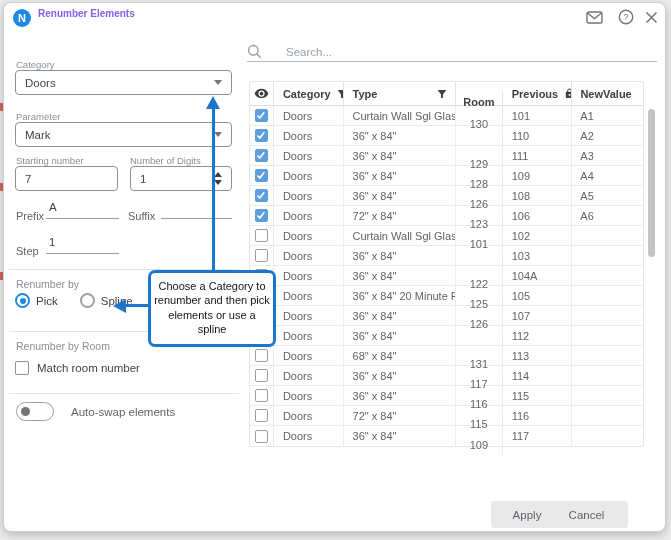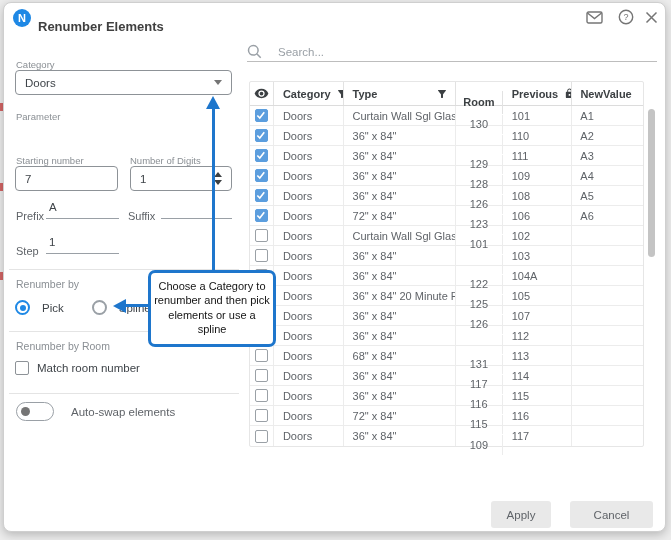--- a/index.html
+++ b/index.html
@@ -18,21 +18,21 @@
     box-shadow:0 3px 10px rgba(0,0,0,.22);
   }
   .abs { position:absolute; }
 
   
   .logo {
     left:9px; top:6px; width:18px; height:18px; border-radius:50%;
     background:#1e88e5; color:#fff; font-size:11px; font-weight:bold;
     display:flex; align-items:center; justify-content:center;
   }
-  .title { left:34px; top:16px; font-size:13px; font-weight:600; color:#404040; }
+  .title { left:34px; top:5px; font-size:10px; font-weight:600; color:#8b5cf6; }
   .tb-icon { top:5px; width:18px; height:18px; color:#757575; display:flex; align-items:center; justify-content:center; cursor:pointer; }
   .tb-mail { left:581px; } .tb-help { left:613px; } .tb-close { left:638px; }
 
   
   .collapse-row { left:0; top:36px; width:219px; display:flex; justify-content:flex-end; align-items:center; gap:7px; }
   .collapse-label { font-size:11.5px; color:#5f6368; }
   .field-label { font-size:9.5px; color:#8a8f94; }
   .selectbox, .inputbox {
     border:1px solid #8d9297; border-radius:4px; height:25px; background:#fff;
     display:flex; align-items:center; font-size:11.5px; color:#3f4449;
@@ -50,21 +50,21 @@
   .radio-row { display:flex; align-items:center; }
   .radio-outer { width:15px; height:15px; border-radius:50%; border:2px solid #9aa0a6; background:#fff; position:relative; }
   .radio-outer.sel { border-color:#1e88e5; }
   .radio-outer.sel::after { content:""; position:absolute; left:2.5px; top:2.5px; width:6px; height:6px; border-radius:50%; background:#1e88e5; }
   .radio-label { font-size:11.5px; color:#3f4449; }
   .checkbox { width:14px; height:14px; border:1.5px solid #8d9297; border-radius:2px; background:#fff; }
   .toggle { width:38px; height:19px; border:1.5px solid #9aa0a6; border-radius:10px; background:#fff; position:relative; }
   .toggle-knob { position:absolute; left:4px; top:3.5px; width:9px; height:9px; border-radius:50%; background:#757575; }
 
   
-  .search-row { left:243px; top:39px; width:410px; height:19px; display:flex; align-items:center; gap:16px; }
+  .search-row { left:243px; top:39px; width:410px; height:19px; display:flex; align-items:center; gap:24px; }
   .search-placeholder { font-size:11.5px; color:#9aa0a6; }
   .search-underline { left:243px; top:58px; width:410px; height:1px; background:#bdbdbd; }
 
   
   .table { left:245px; top:78px; width:395px; border:1px solid #e6e6e6; border-radius:2px; background:#fff; }
   .thead { display:flex; height:24px; border-bottom:1px solid #dcdcdc; align-items:center; font-size:11px; font-weight:700; color:#3c4043; }
   .trow { display:flex; height:20px; border-bottom:1px solid #ececec; align-items:center; font-size:11px; color:#5f6368; }
   .trow:last-child { border-bottom:none; }
   .td, .th { height:100%; display:flex; align-items:center; border-right:1px solid #ececec; overflow:hidden; white-space:nowrap; }
   .th { border-right:1px solid #e2e2e2; }
@@ -76,22 +76,22 @@
   .c-new { width:71px; padding-left:8px; border-right:none; }
   .th.c-cat { gap:5px; } .th.c-prev { gap:6px; }
   .th.c-type { padding-right:7px; }
   .th-spacer { margin-left:auto; }
   .cb { width:13px; height:13px; border:1.5px solid #9aa0a6; border-radius:2px; background:#fff; display:flex; align-items:center; justify-content:center; }
   .cb.checked { background:#5c9ede; border-color:#5c9ede; }
   .vscroll { left:644px; top:106px; width:7px; height:148px; background:#c4c4c4; border-radius:4px; }
 
   
   .btn { top:498px; height:27px; border:none; border-radius:3px; background:#e9e9e9; color:#5f6368; font-size:11.5px; font-family:"Liberation Sans", sans-serif; cursor:pointer; }
-  .btn-apply { left:487px; width:60px; }
-  .btn-cancel { left:566px; width:83px; }
+  .btn-apply { left:487px; width:72px; }
+  .btn-cancel { left:541px; width:83px; }
 
   
   .callout-box {
     left:144px; top:267px; width:128px; min-height:77px; background:#fff;
     border:3px solid #1e76cc; border-radius:7px; padding:6px 3px;
     font-size:11px; color:#141414; text-align:center; line-height:1.3; z-index:20;
   }
   .callout-vline { left:208px; top:105px; width:3px; height:163px; background:#1e76cc; z-index:19; }
   .callout-arrow-up { left:202px; top:93px; width:0; height:0; border-left:7px solid transparent; border-right:7px solid transparent; border-bottom:13px solid #1e76cc; z-index:19; }
   .callout-hline { left:122px; top:301px; width:23px; height:3px; background:#1e76cc; z-index:19; }
@@ -131,20 +131,24 @@
   </div>
 
 
   <div class="abs field-label" style="left:12px; top:56px">Category</div>
   <div class="abs selectbox" style="left:11px; top:67px; width:217px">
     <span>Doors</span>
     <span class="caret-down"></span>
   </div>
 
   <div class="abs field-label" style="left:12px; top:108px">Parameter</div>
+  <div class="abs selectbox" style="left:11px; top:119px; width:217px">
+    <span>Mark</span>
+    <span class="caret-down"></span>
+  </div>
 
   <div class="abs field-label" style="left:12px; top:152px">Starting number</div>
   <div class="abs field-label" style="left:126px; top:152px">Number of Digits</div>
   <div class="abs inputbox" style="left:11px; top:163px; width:103px">
     <span>7</span>
   </div>
   <div class="abs inputbox" style="left:126px; top:163px; width:102px">
     <span>1</span>
     <span class="spinner">
       <span class="spin-up"></span>
@@ -156,21 +160,21 @@
   <div class="abs uline" style="left:42px; top:195px; width:73px"><span>A</span></div>
   <div class="abs inline-label" style="left:124px; top:207px">Suffix</div>
   <div class="abs uline" style="left:157px; top:195px; width:71px"><span></span></div>
 
   <div class="abs inline-label" style="left:12px; top:242px">Step</div>
   <div class="abs uline" style="left:42px; top:230px; width:73px"><span>1</span></div>
 
   <div class="abs divider" style="left:5px; top:266px; width:230px"></div>
 
   <div class="abs section-label" style="left:12px; top:275px">Renumber by</div>
-  <div class="abs radio-row" style="left:11px; top:297px; gap:12px">
+  <div class="abs radio-row" style="left:11px; top:290px; gap:6px">
     <span class="radio-outer sel"></span>
     <span class="radio-label">Pick</span>
     <span class="radio-outer" style="margin-left:16px"></span>
     <span class="radio-label">Spline</span>
   </div>
 
   <div class="abs divider" style="left:5px; top:328px; width:230px"></div>
 
   <div class="abs section-label" style="left:12px; top:337px">Renumber by Room</div>
   <div class="abs radio-row" style="left:11px; top:358px; gap:8px">

